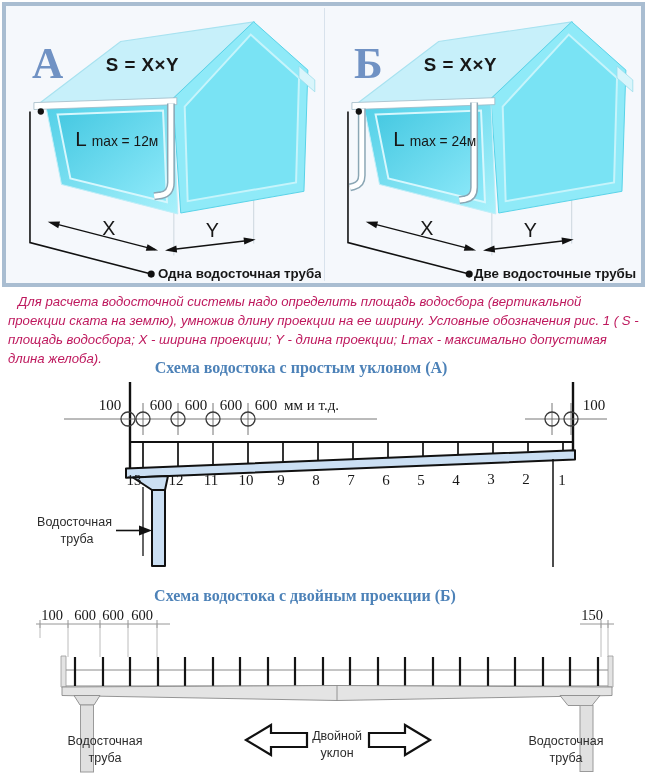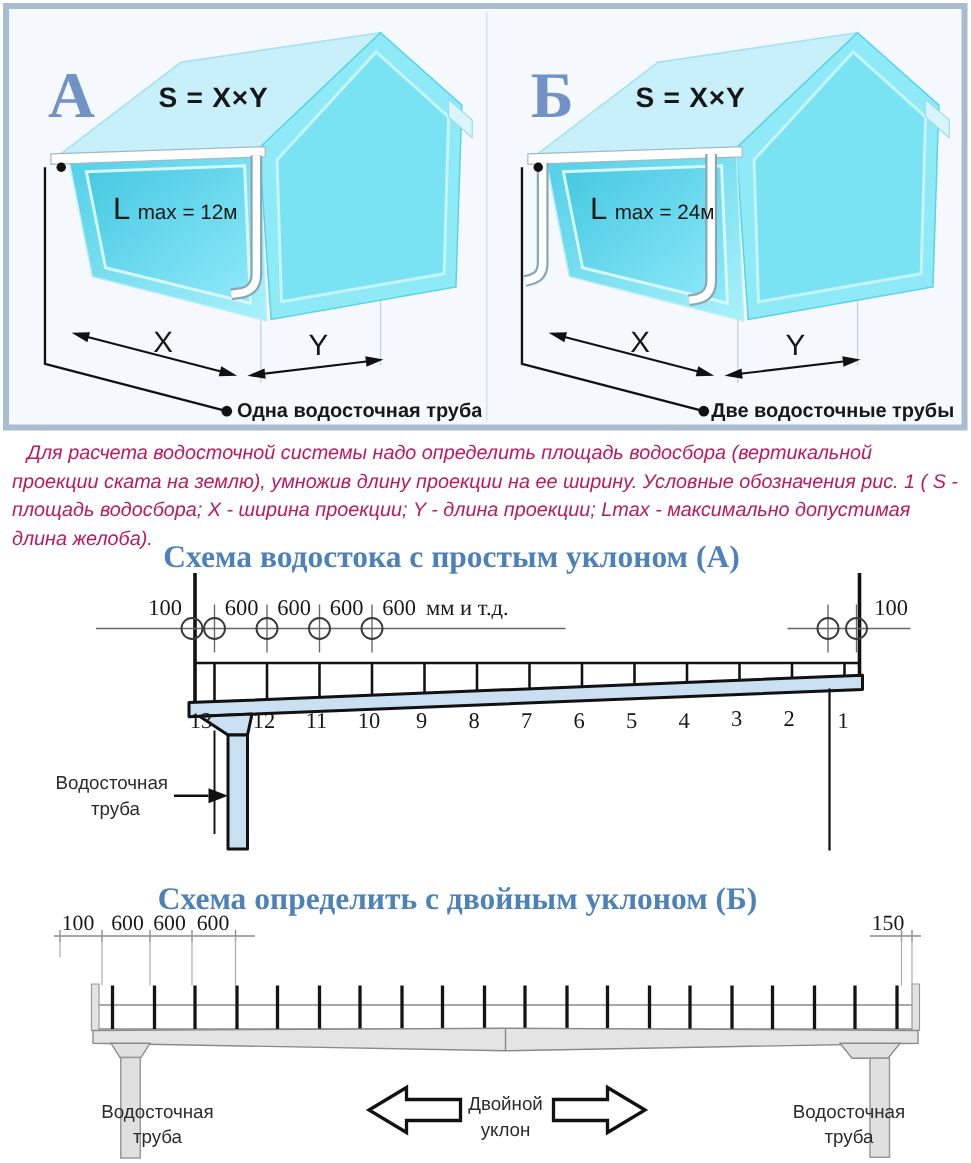--- a/index.html
+++ b/index.html
@@ -12,21 +12,21 @@
   #panel-a{left:2px;}
   #panel-b{left:320px;}
   #panel-divider{position:absolute;left:318px;top:2px;width:1px;height:273px;background:#d8e2ec;}
   
   #para{position:absolute;left:8px;top:292px;width:631px;
         font-family:"Liberation Sans",sans-serif;font-style:italic;
         font-size:13.2px;line-height:1.44;color:#be185d;text-indent:10px;}
   
   .diagram-title{position:absolute;text-align:center;
         font-family:"Liberation Serif",serif;font-weight:bold;
-        font-size:21px;color:#4d82b8;}
+        font-size:16px;color:#4d82b8;}
   #title-a{left:0;top:359px;width:602px;}
   #title-b{left:0;top:587px;width:610px;}
   .dsvg{position:absolute;left:0;}
   #svg-a{top:379px;}
   #svg-b{top:608px;}
   
   text{fill:#171717;}
   .ser{font-family:"Liberation Serif",serif;font-size:15px;}
   .ser14{font-family:"Liberation Serif",serif;font-size:14.5px;}
   .lbl{font-family:"Liberation Sans",sans-serif;font-size:12.5px;fill:#2b2b2b;}
@@ -205,21 +205,21 @@
       <text class="ser" x="562" y="106" text-anchor="middle">1</text>
     </g>
     <g>
       <text class="lbl" x="112" y="147" text-anchor="end">Водосточная</text>
       <text class="lbl" x="77" y="164" text-anchor="middle">труба</text>
       <line x1="116" y1="151.5" x2="139" y2="151.5" stroke="#111" stroke-width="1.6"></line>
       <polygon points="139,146.5 152,151.5 139,156.5" fill="#111"></polygon>
     </g>
   </svg>
 
-  <div class="diagram-title" id="title-b">Схема определить с двойным уклоном (Б)</div>
+  <div class="diagram-title" id="title-b">Схема водостока с двойным проекции (Б)</div>
 
   <svg class="dsvg" id="svg-b" width="647" height="167" viewBox="0 0 647 167">
     <g>
       <path d="M36,16H170 M580,16H614" stroke="#8a8a8a" stroke-width="0.9" fill="none"></path>
       <path d="M40,12V20 M68,12V20 M100,12V20 M128,12V20 M157,12V20 M601,12V20 M608,12V20" stroke="#8a8a8a" stroke-width="0.9" fill="none"></path>
       <path d="M40,16V30 M68,16V49 M100,16V49 M128,16V49 M157,16V49 M601,16V49 M608,16V49" stroke="#ababab" stroke-width="0.8" fill="none"></path>
       <text class="ser14" x="52" y="12" text-anchor="middle">100</text>
       <text class="ser14" x="85" y="12" text-anchor="middle">600</text>
       <text class="ser14" x="113" y="12" text-anchor="middle">600</text>
       <text class="ser14" x="142" y="12" text-anchor="middle">600</text>

